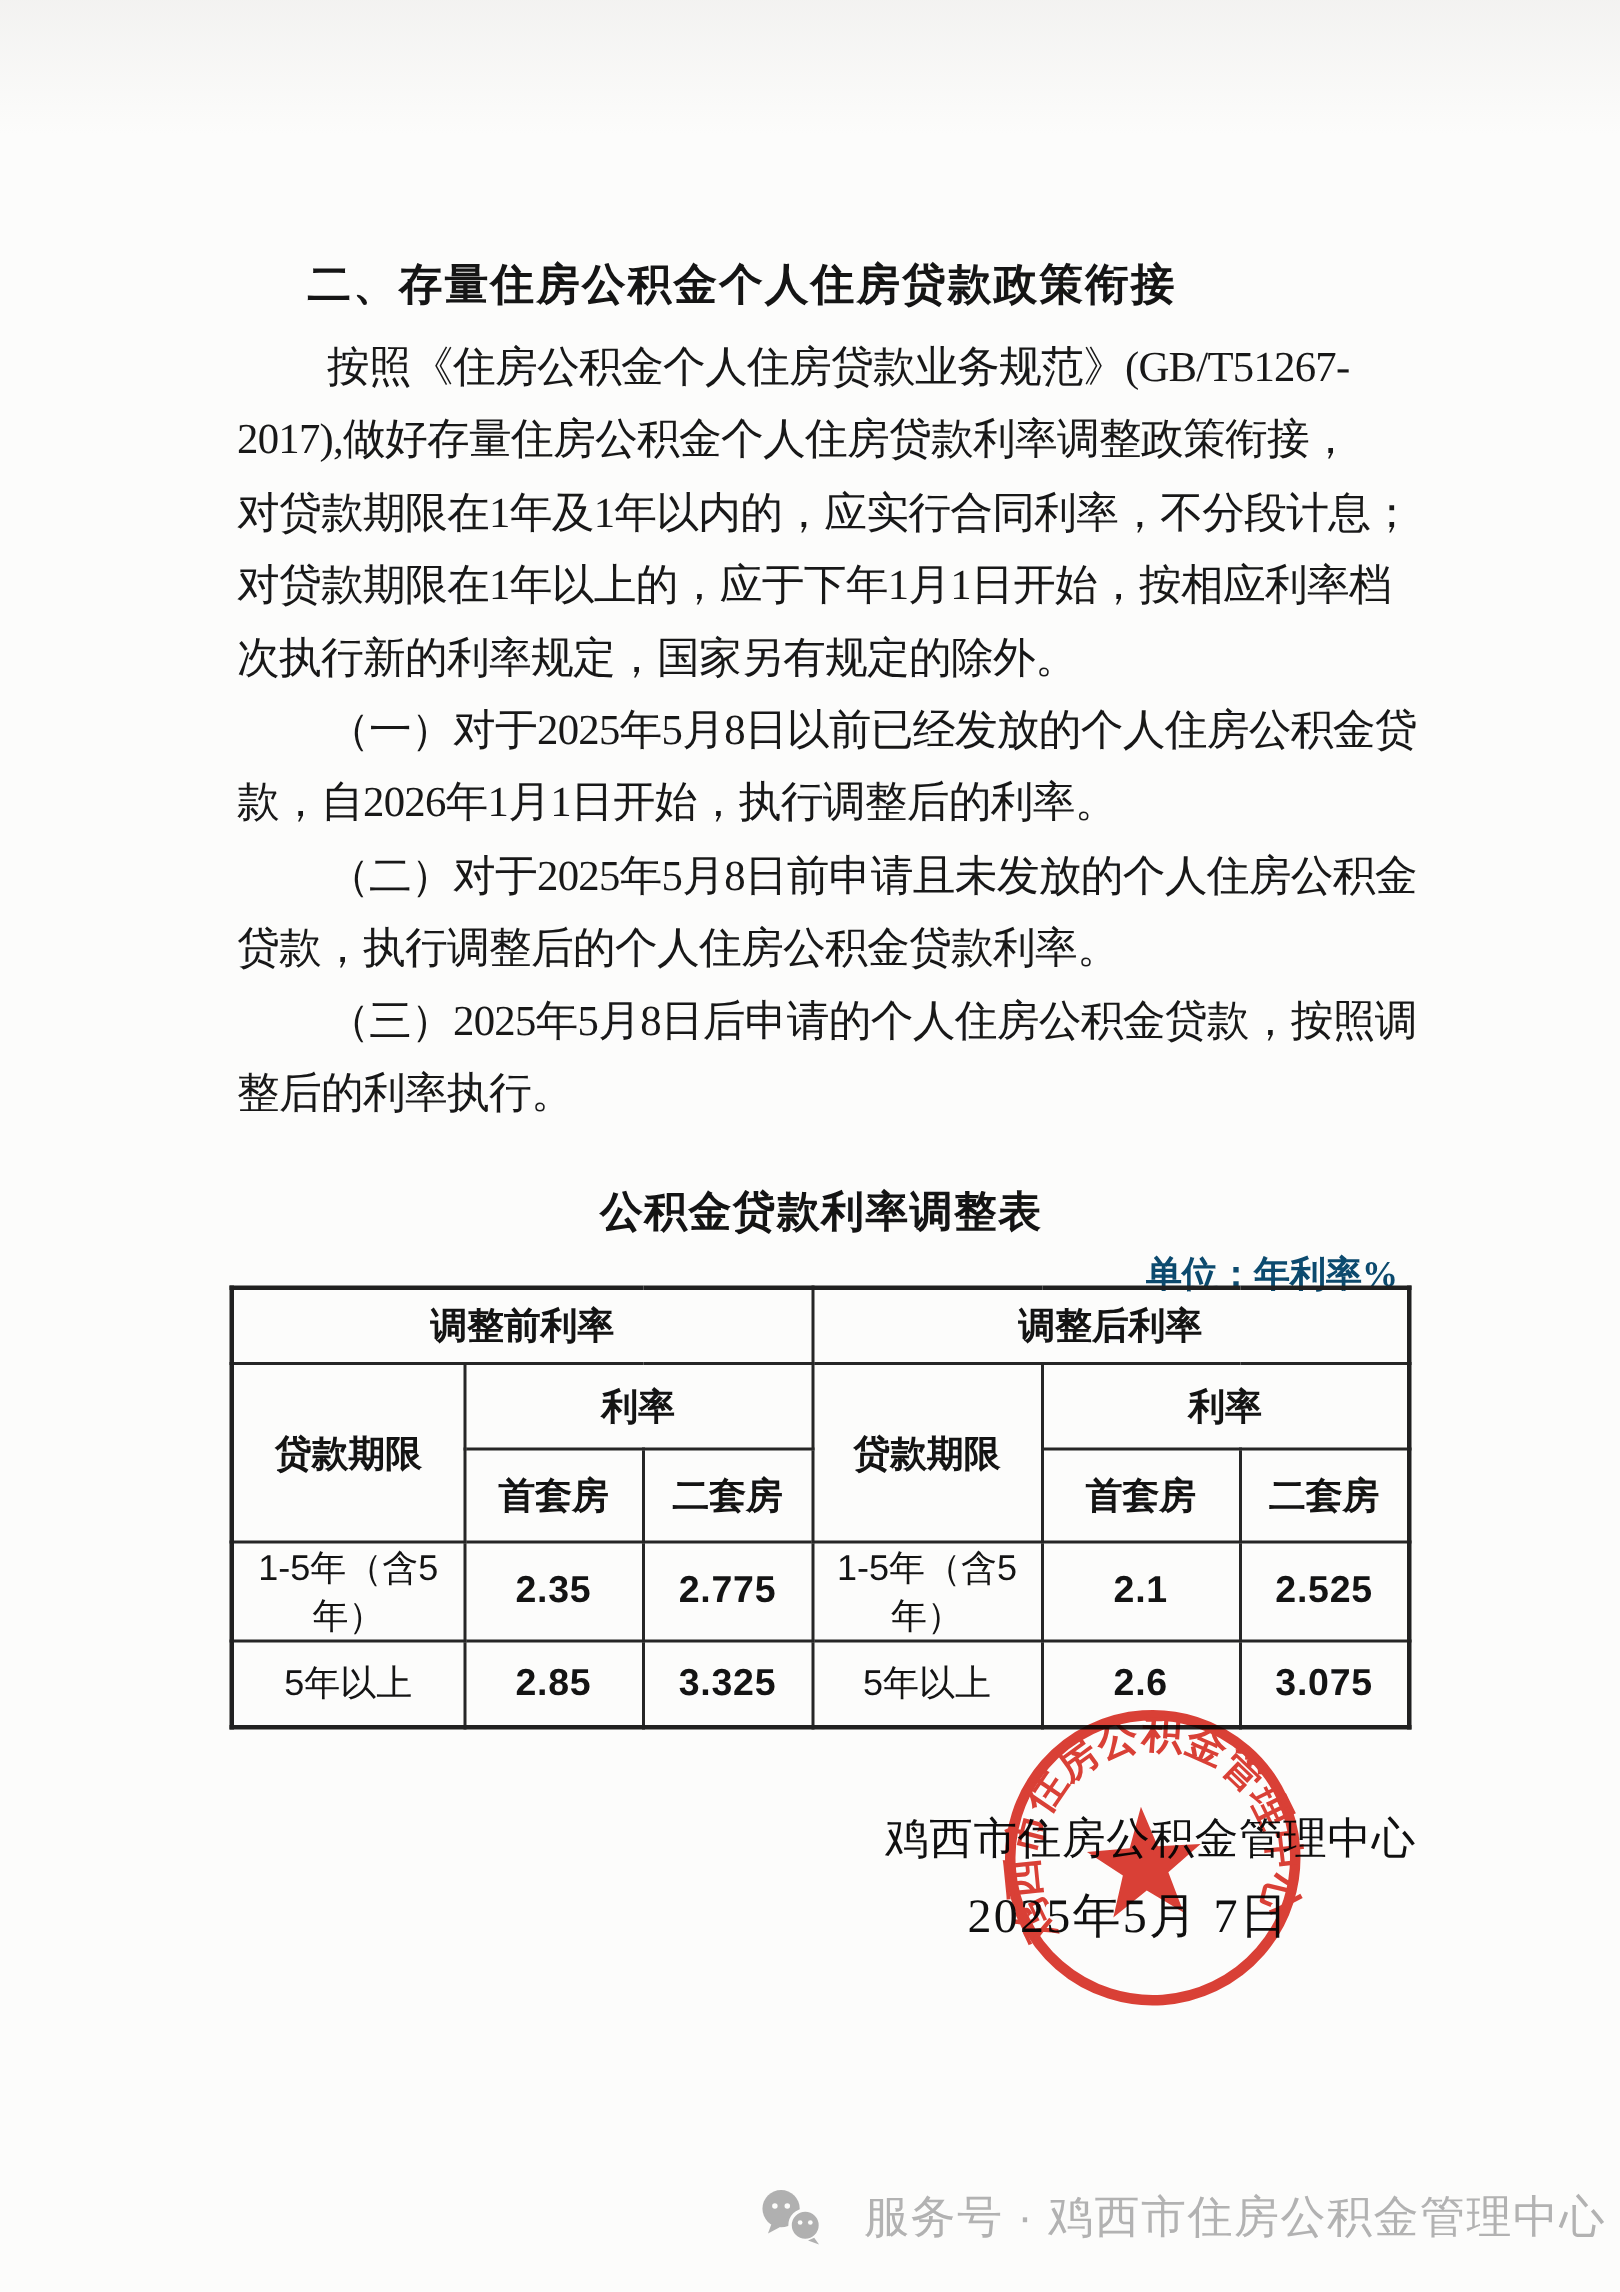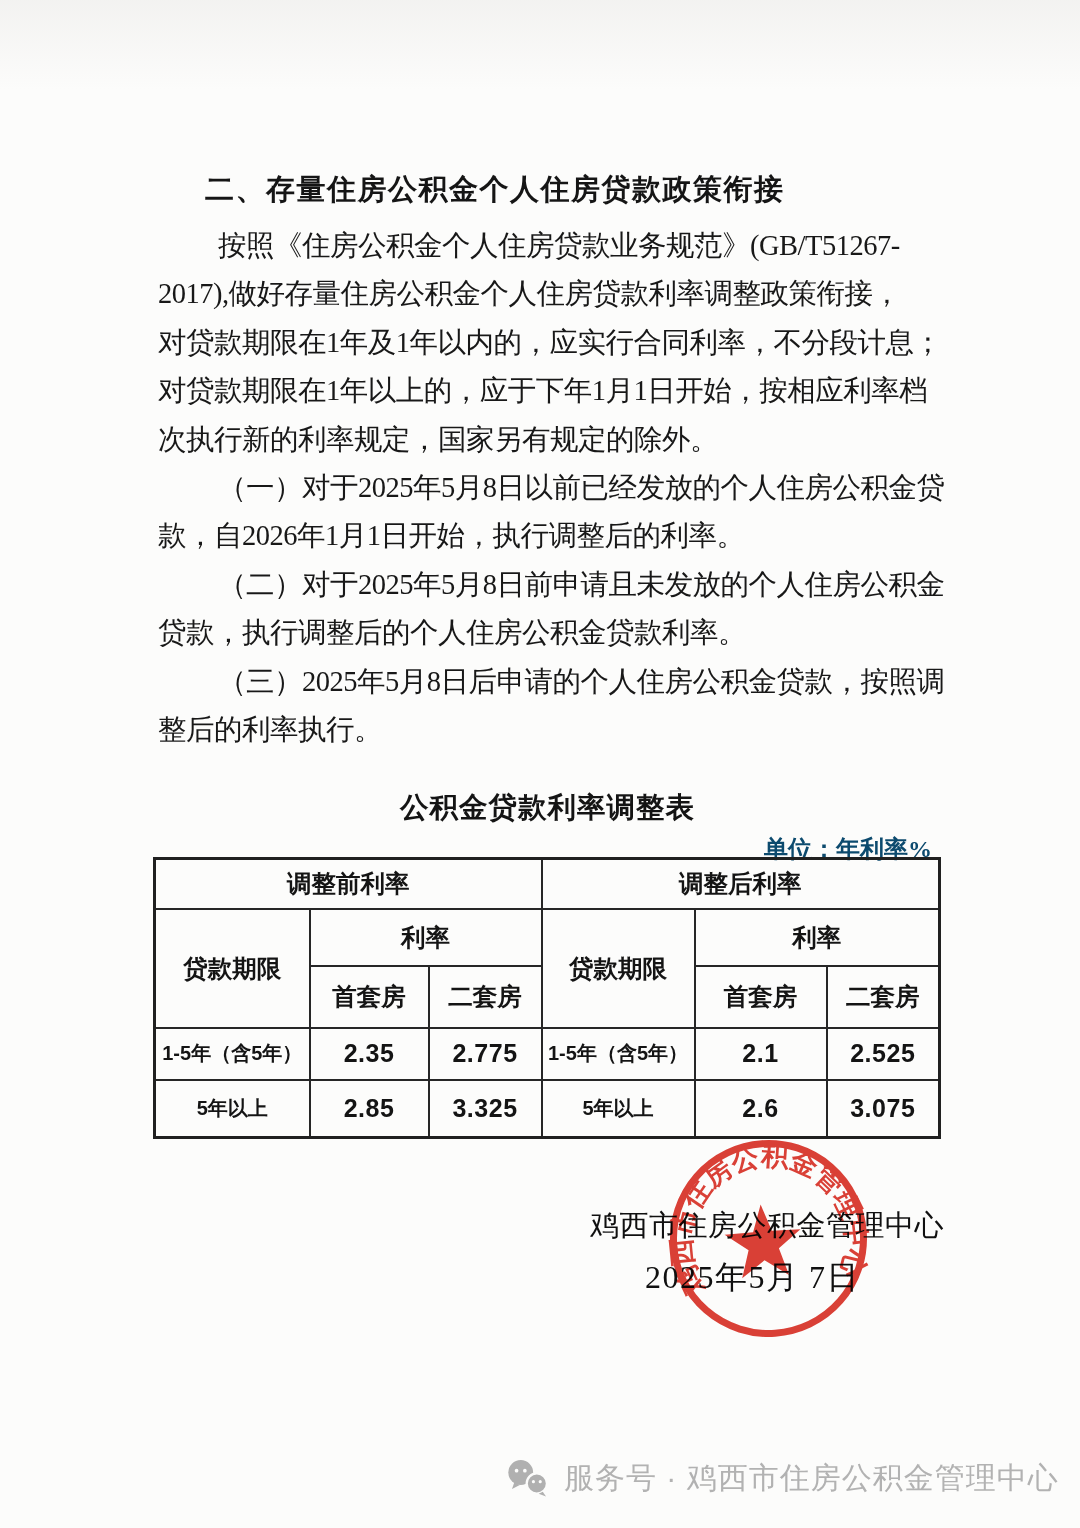--- a/index.html
+++ b/index.html
@@ -60,21 +60,21 @@
     font-size:24.5px;font-weight:700;
     padding:0;
   }
   table.rate-table{border:3px solid #202020;padding-left:26px;}
   tr.tr-group{height:50px;}
   tr.tr-rate{height:57px;}
   tr.tr-sub{height:62px;}
   #rate-rows tr:first-child{height:52px;}
   #rate-rows tr:last-child{height:58px;}
   #rate-rows td.num{font-size:25px;font-weight:700;letter-spacing:.5px;}
-  #rate-rows td.term{font-size:20px;font-weight:700;margin-top:12px;}
+  #rate-rows td.term{font-size:24px;font-weight:400;margin-top:12px;}
 
   
   .sig-org{
     position:absolute;left:590px;top:1206px;
     font-size:29px;color:#101010;white-space:nowrap;letter-spacing:.5px;
   }
   .sig-date{
     position:absolute;left:645px;top:1256px;
     font-size:32px;color:#101010;white-space:nowrap;letter-spacing:1.5px;
   }
@@ -82,21 +82,21 @@
   
   .seal{
     position:absolute;left:666px;top:1136px;width:205px;height:205px;
     opacity:.88;mix-blend-mode:multiply;
     transform:rotate(-4deg);
   }
 
   
   .footer{
     position:absolute;left:506px;top:1452px;height:52px;
-    display:flex;align-items:center;gap:12px;
+    display:flex;align-items:center;gap:24px;
   }
   .footer .footer-label{
     font-family:"Liberation Sans", sans-serif;
     font-size:30px;color:#b2b2b2;letter-spacing:1px;white-space:nowrap;
   }
 </style>
 </head>
 <body>
 
 <div class="page">

